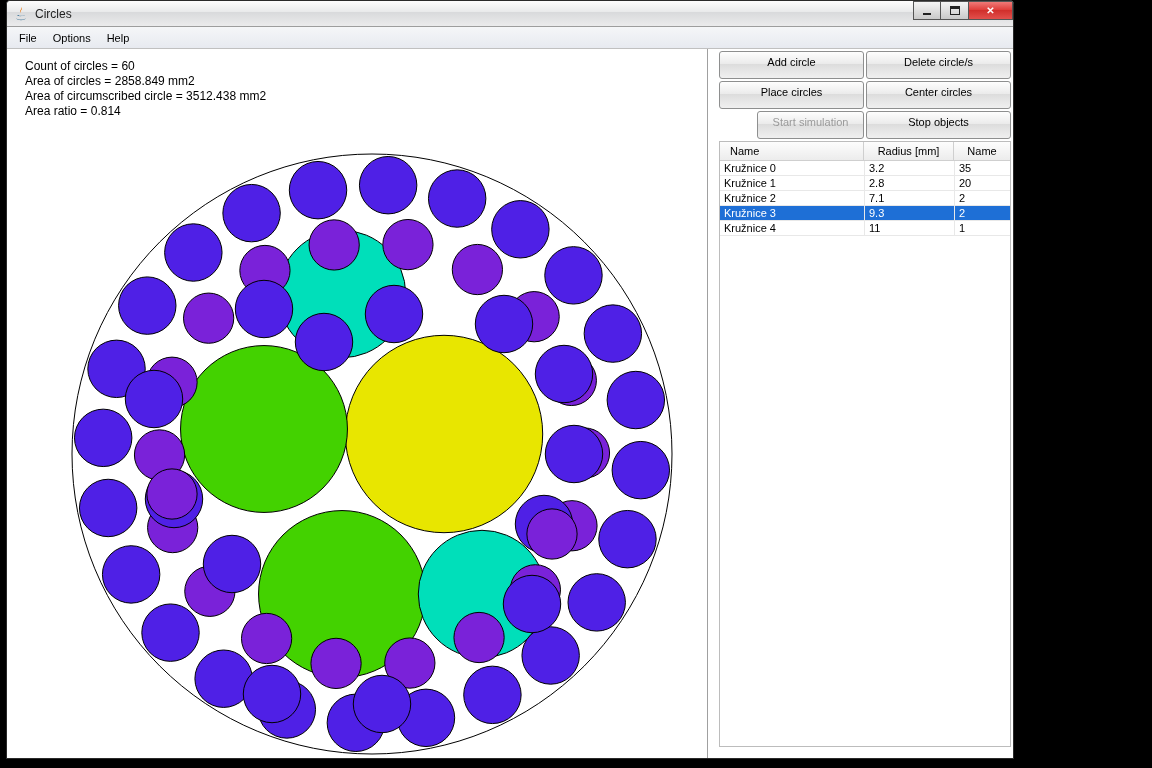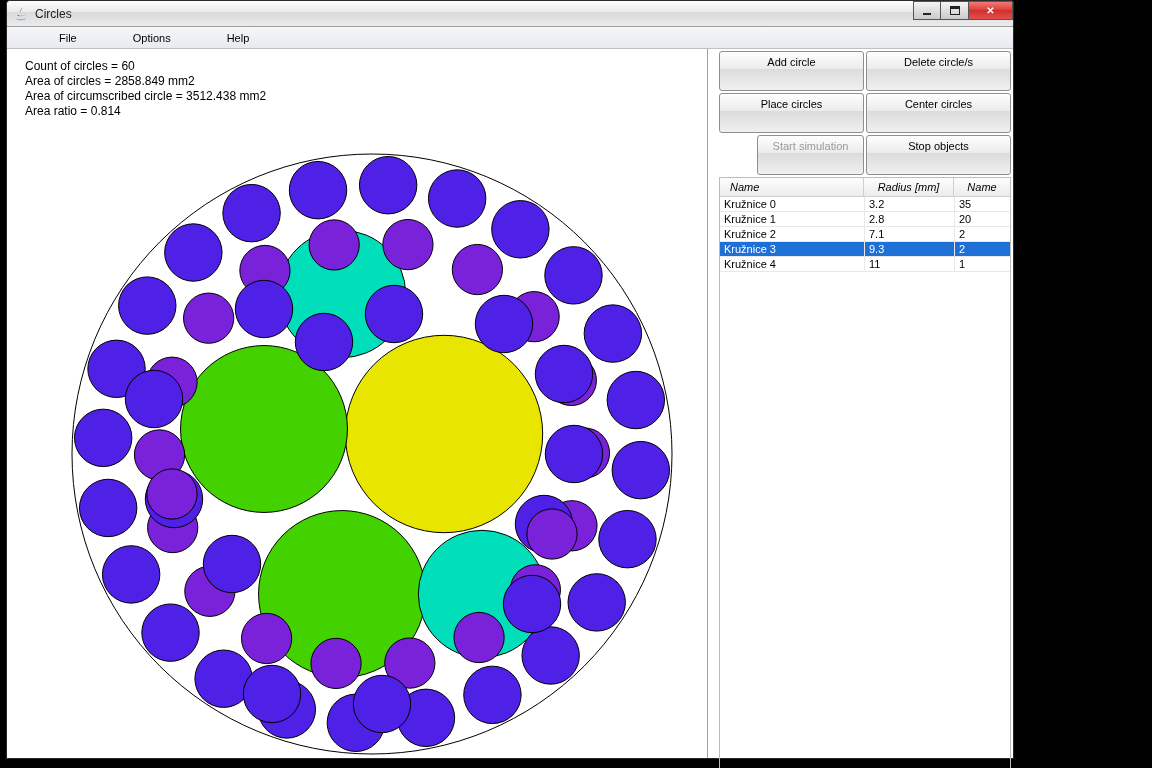--- a/index.html
+++ b/index.html
@@ -9,31 +9,31 @@
   .app-icon { width:16px; height:16px; margin:0 6px 0 6px; }
   .title-text { font-size:12px; color:#222; }
   .win-controls { position:absolute; right:0; top:0; display:flex; height:19px;}
   .wc { width:28px; height:19px; border:1px solid #555; background:linear-gradient(#f5f5f5,#c9c9c9); color:#222; display:flex;align-items:center;justify-content:center; font-size:10px;}
   .wc + .wc { border-left:none;}
   .wc-min::before{content:""; width:8px; height:2px; background:#222; margin-top:6px;}
   .wc-max::before{content:""; width:8px; height:7px; border:1px solid #222; box-shadow:inset 0 2px 0 #222;}
   .wc-close { width:44px; background:linear-gradient(#f07a78,#e0403c 45%,#cf2d29 46%,#e2504c); color:#fff;}
   .wc-close::before{content:"✕"; font-weight:bold;}
   .menubar { height:22px; background:linear-gradient(#f5f6f8,#e7eaf0); border-bottom:1px solid #c0c0c0; display:flex; align-items:center; padding:0 4px;}
-  .menu-item { padding:2px 8px; cursor:default;margin-left:40px;}
+  .menu-item { padding:2px 8px; cursor:default;}
   .client { position:absolute; left:0; right:0; top:48px; bottom:0; display:flex;gap:9px; }
   .canvas-pane { flex:1 1 auto; border-right:1px solid #a0a0a0; position:relative; background:#fff;}
   .stats { position:absolute; left:18px; top:10px; line-height:15px; color:#000; font-size:12px;}
   .right-pane { width:296px; display:flex; flex-direction:column; padding:2px;}
   .btn-grid { display:grid; grid-template-columns:1fr 1fr; gap:2px; margin-bottom:2px;}
-  .btn { height:40px; background:linear-gradient(#fefefe,#ebebeb 45%,#dcdcdc 46%,#f0f0f0); border:1px solid #8e8f8f; border-radius:3px; text-align:center; font-size:11px; line-height:20px; cursor:default;}
+  .btn { height:28px; background:linear-gradient(#fefefe,#ebebeb 45%,#dcdcdc 46%,#f0f0f0); border:1px solid #8e8f8f; border-radius:3px; text-align:center; font-size:11px; line-height:20px; cursor:default;}
   .btn.disabled { color:#9a9a9a;margin-left:38px; }
   .table { border:1px solid #bcbcbc; flex:0 0 auto;}
   .thead { display:grid; grid-template-columns:1fr 90px 56px; background:linear-gradient(#fdfdfd,#ececec); border-bottom:1px solid #cfcfcf;}
-  .thead div { padding:3px 4px; text-align:center; border-right:1px solid #cfcfcf;font-style:italic;}
+  .thead div { padding:3px 4px; text-align:center; border-right:1px solid #cfcfcf;}
   .thead div:first-child{text-align:left; text-indent:6px;}
   .thead div:last-child{border-right:none;}
   .trow { display:grid; grid-template-columns:1fr 90px 56px; border-bottom:1px solid #e8e8e8;}
   .trow div { padding:1px 4px 1px 4px; }
   .trow div:nth-child(2),.trow div:nth-child(3){ border-left:1px solid #e8e8e8;}
   .trow.selected { background:#1e6fd6; color:#fff;}
   .table-body-fill{ height:510px; }
   svg.visual{ position:absolute; left:0; top:0; }
 </style>
 </head>

